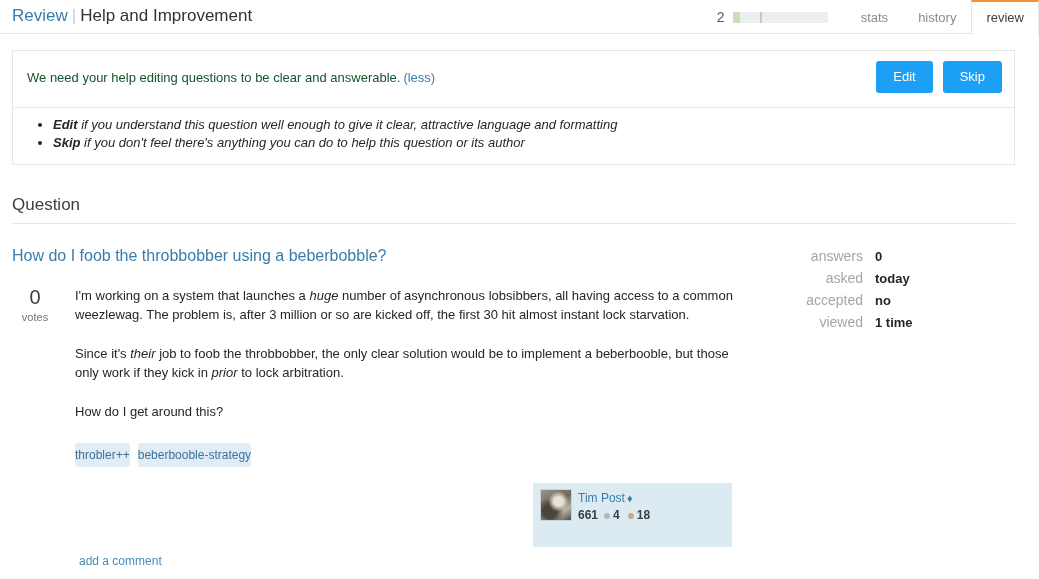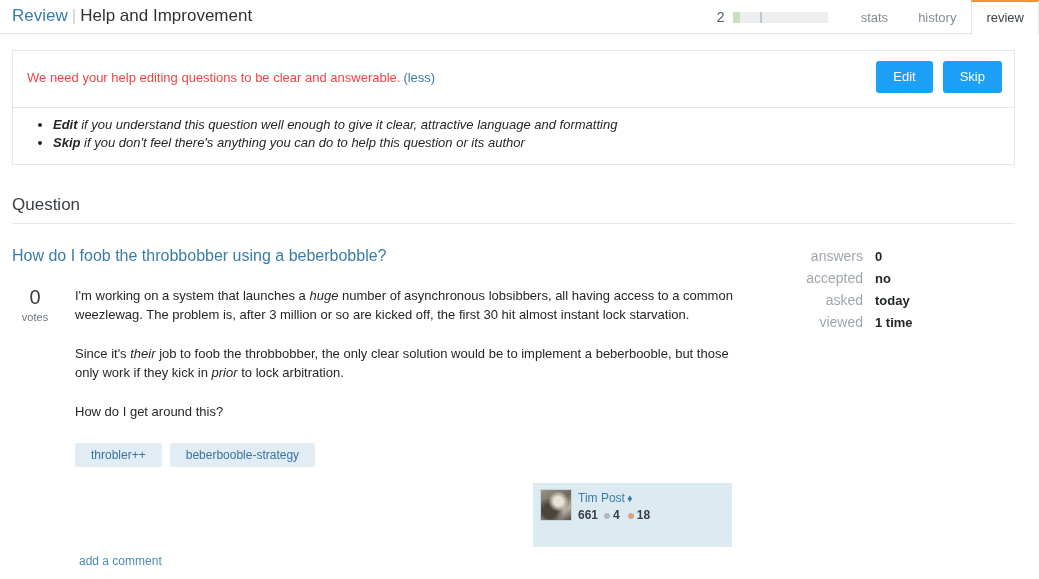--- a/index.html
+++ b/index.html
@@ -127,21 +127,21 @@
   }
   .notice-head {
     position: relative;
     min-height: 57px;
     padding: 18px 14px 14px 14px;
     box-sizing: border-box;
     border-bottom: 1px solid #e4e6e8;
   }
   .notice-text {
     font-size: 13px;
-    color: #ef4444;
+    color: #14532d;
     line-height: 18px;
   }
   .notice-less {
     color: #3a7ca8;
     text-decoration: none;
     margin-left: 3px;
   }
   .notice-actions {
     position: absolute;
     right: 12px;
@@ -241,21 +241,21 @@
     display: flex;
     gap: 8px;
     padding-top: 2px;
   }
   .tag {
     display: inline-block;
     background: #e1ecf4;
     color: #39739d;
     font-size: 12px;
     line-height: 14px;
-    padding: 5px 16px;
+    padding: 5px 0;
     border-radius: 3px;
     text-decoration: none;
   }
 
   
   .stats {
     position: absolute;
     left: 795px;
     top: 245px;
     width: 200px;
@@ -434,26 +434,26 @@
     <a class="tag" href="#">throbler++</a>
     <a class="tag" href="#">beberbooble-strategy</a>
   </div>
 
   <div class="stats">
     <div class="stats-row">
       <div class="stats-key">answers</div>
       <div class="stats-val">0</div>
     </div>
     <div class="stats-row">
+      <div class="stats-key">asked</div>
+      <div class="stats-val">today</div>
+    </div>
+    <div class="stats-row">
       <div class="stats-key">accepted</div>
       <div class="stats-val">no</div>
-    </div>
-    <div class="stats-row">
-      <div class="stats-key">asked</div>
-      <div class="stats-val">today</div>
     </div>
     <div class="stats-row">
       <div class="stats-key">viewed</div>
       <div class="stats-val">1 time</div>
     </div>
   </div>
 
   <div class="user-card">
     <div class="user-row">
       <div class="avatar"></div>

